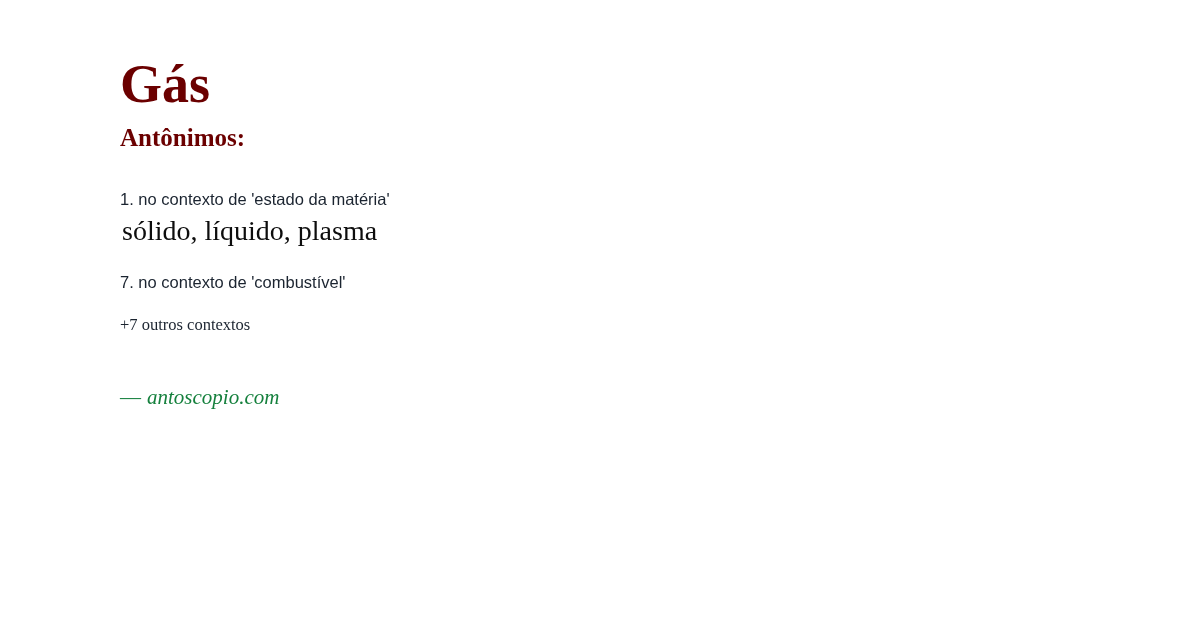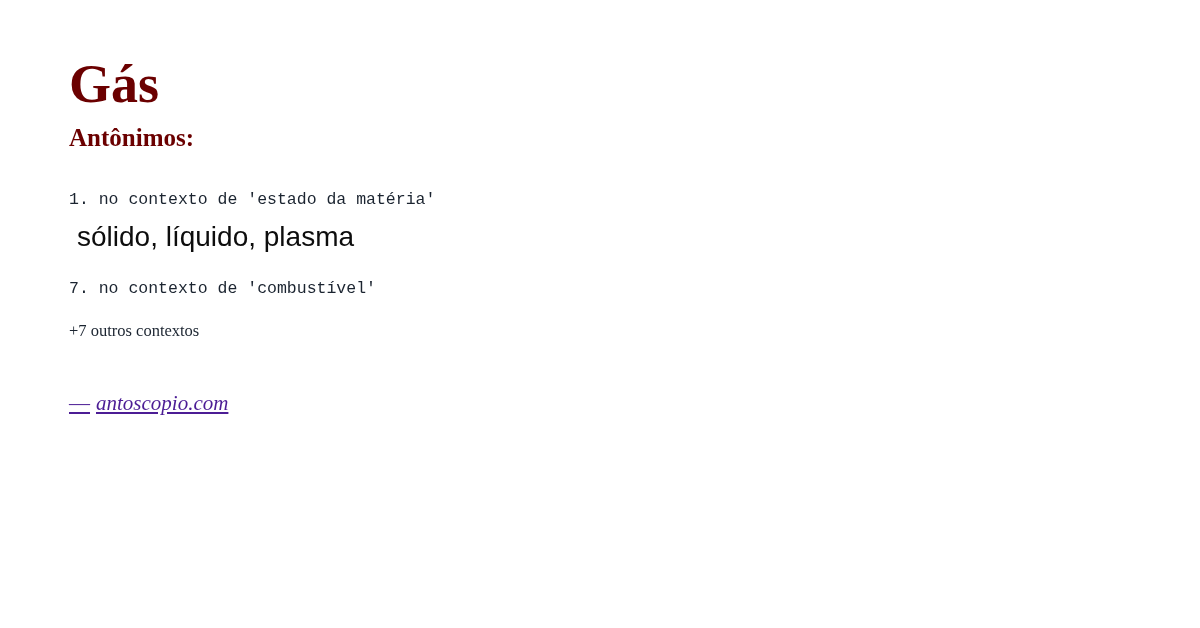--- a/index.html
+++ b/index.html
@@ -11,21 +11,21 @@
     height: 628px;
     background: #ffffff;
     font-family: "Liberation Serif", serif;
     overflow: hidden;
   }
   .page {
     position: relative;
     width: 1044px;
     height: 628px;
     box-sizing: border-box;
-    padding: 56px 140px 0 69px;
+    padding: 56px 140px 0 120px;
   }
   .word-title {
     font-family: "Liberation Serif", serif;
     font-size: 54px;
     font-weight: bold;
     color: #6b0000;
     line-height: 1.05;
     margin: 0;
     letter-spacing: 0px;
   }
@@ -37,46 +37,45 @@
     margin: 10px 0 0 0;
     line-height: 1.2;
   }
   .senses {
     margin-top: 36px;
   }
   .sense {
     margin-bottom: 22px;
   }
   .sense-context {
-    font-family: Liberation Mono, monospace;
+    font-family: Liberation Sans, sans-serif;
     font-size: 16.5px;
     color: #1b2430;
     margin: 0 0 1px 0;
     line-height: 1.3;
   }
   .sense-words {
-    font-family: Liberation Sans, sans-serif;
+    font-family: Liberation Serif, serif;
     font-size: 28px;
     color: #0d0d0d;
-    margin: 8px;
+    margin: 2px;
     line-height: 1.35;
   }
   .more-contexts {
     font-family: "Liberation Serif", serif;
     font-size: 16.5px;
     color: #1b2430;
     margin: 22px 0 8px 0;
   }
   .source {
     font-family: "Liberation Serif", serif;
     font-size: 21px;
     font-style: italic;
-    color: #4c1d95;
+    color: #15803d;
     margin: 50px 0 0 0;
-    text-decoration: underline;
   }
   .source .dash {
     font-style: normal;
     padding-right: 6px;
   }
 </style>
 </head>
 <body>
 
 <div class="page">

